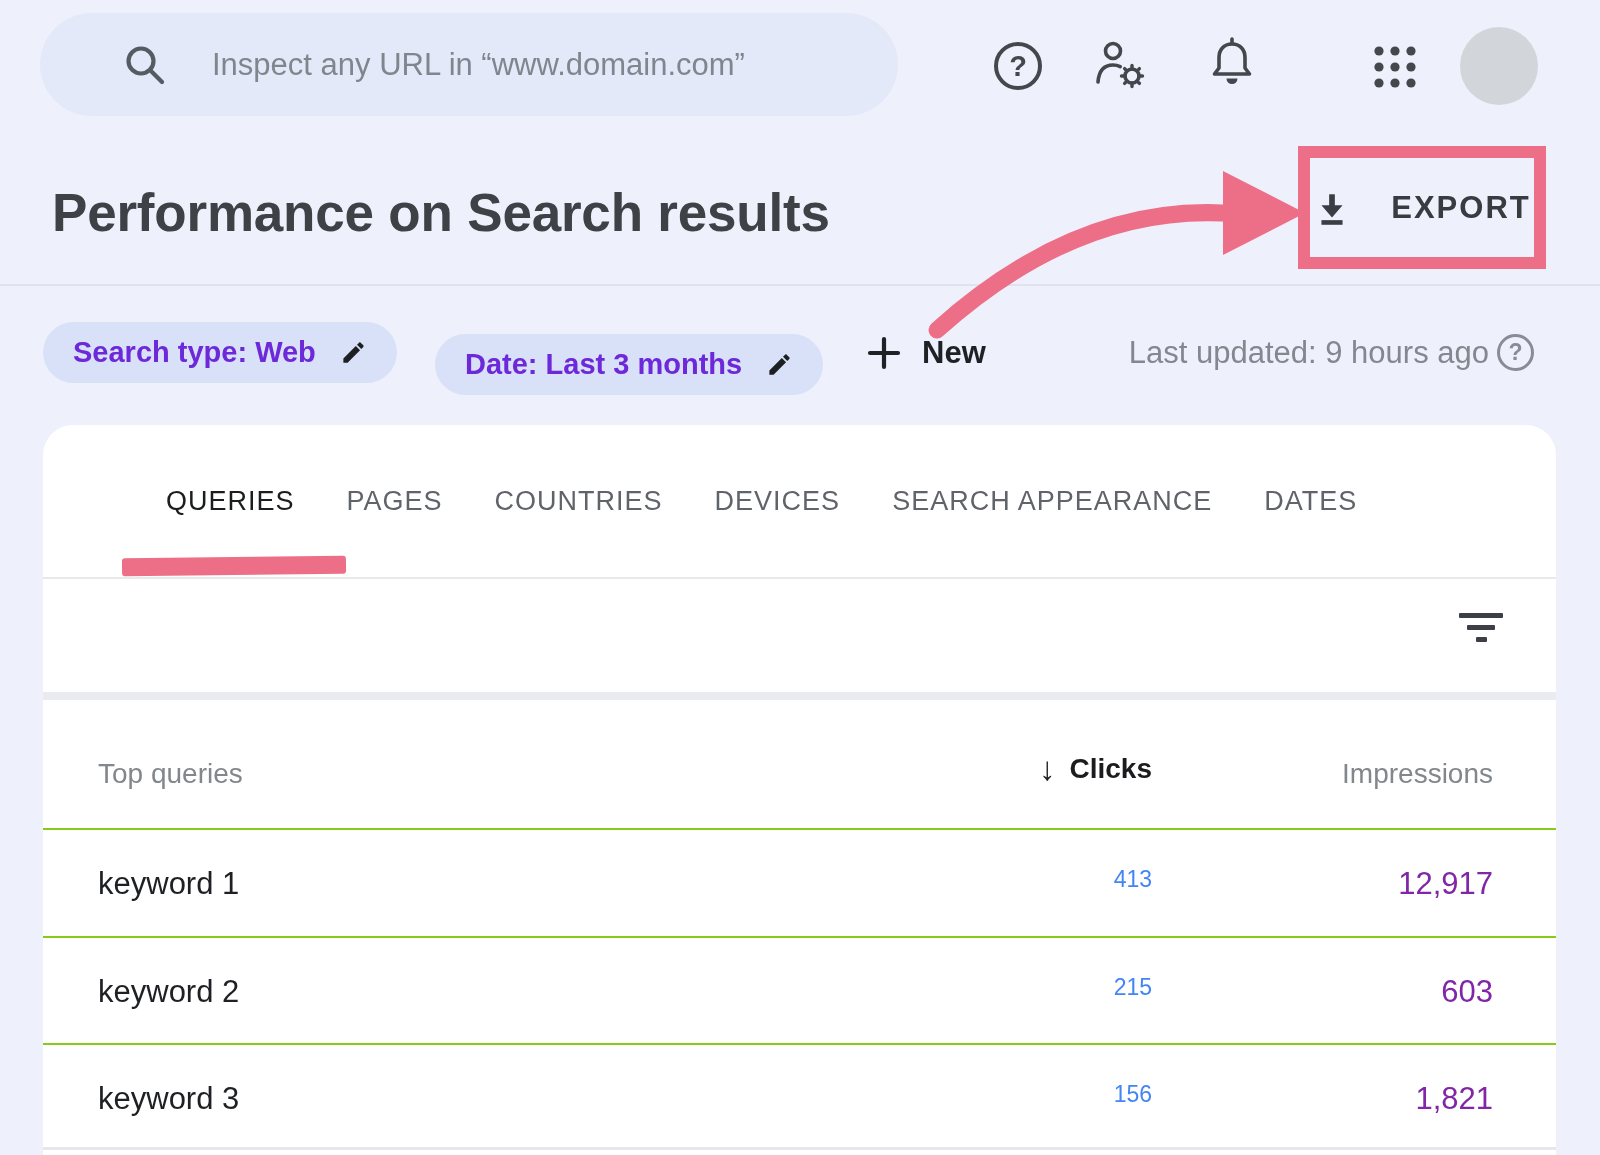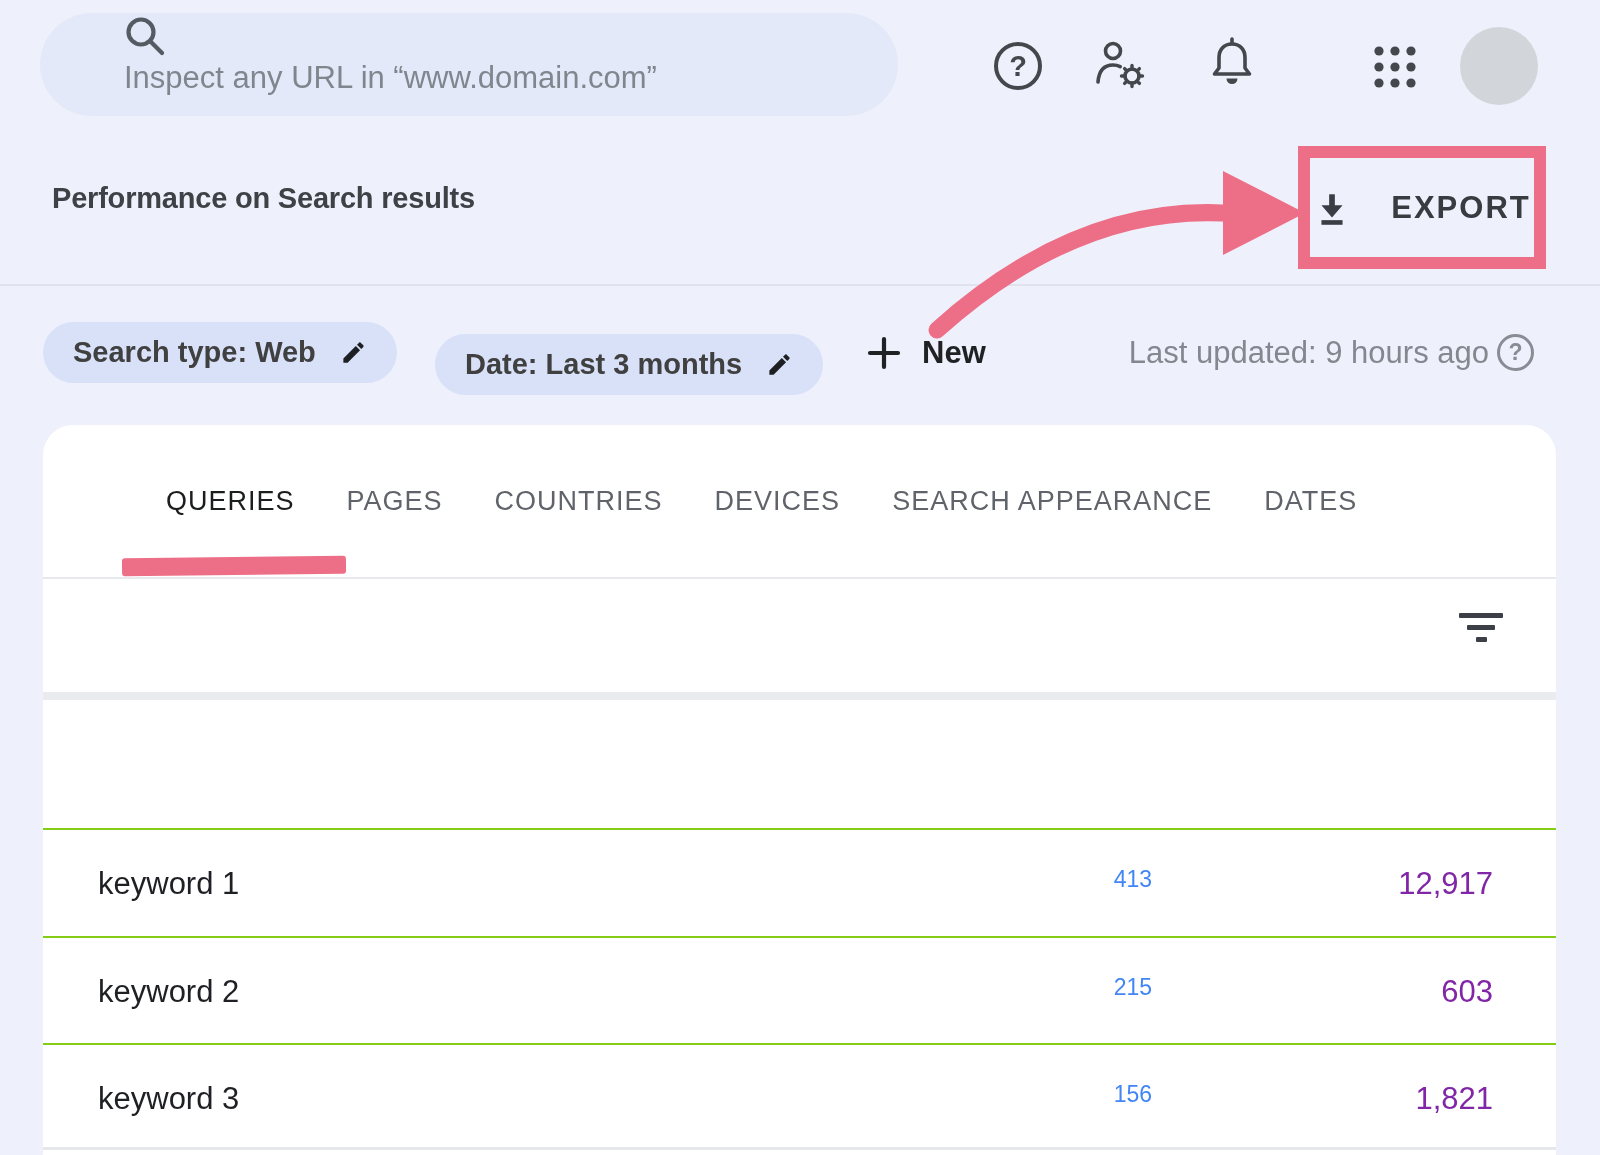--- a/index.html
+++ b/index.html
@@ -6,54 +6,54 @@
   .page {
     position:relative; width:1600px; height:1155px; overflow:hidden;
     background:var(--page-background,#eef1fb);
     font-family:"Liberation Sans", sans-serif;
     -webkit-font-smoothing:antialiased;
   }
   
   .search-pill {
     position:absolute; left:40px; top:13px; width:858px; height:103px;
     border-radius:52px; background:#e4e9f9;
-    display:flex; align-items:flex-start; padding-left:82px; box-sizing:border-box;flex-direction:column;
+    display:flex; align-items:center; padding-left:82px; box-sizing:border-box;
   }
   .search-icon { flex:0 0 auto; margin-right:42px; }
   .search-input {
     border:none; outline:none; background:transparent; width:620px;
     font-family:"Liberation Sans", sans-serif; font-size:31px; color:#5f6368;
   }
   .search-input::placeholder { color:#81868e; opacity:1; }
   .circle-q {
     box-sizing:border-box; border-radius:50%;
     display:flex; align-items:center; justify-content:center; font-weight:600;
   }
   .help-btn { position:absolute; left:994px; top:42px; width:48px; height:48px;
     border:4px solid #44474b; color:#44474b; font-size:29px; }
   .icon-abs { position:absolute; }
   .avatar { position:absolute; left:1460px; top:27px; width:78px; height:78px;
     border-radius:50%; background:#d2d5d9; }
   
-  .page-title { position:absolute; left:52px; top:182px; font-size:29px; font-weight:600;
+  .page-title { position:absolute; left:52px; top:182px; font-size:53px; font-weight:600;
     color:#3e4247; letter-spacing:-0.2px; }
   .header-divider { position:absolute; left:0; top:284px; width:1600px; height:2px; background:#e0e3ed; }
   .export-box {
     position:absolute; left:1298px; top:146px; width:248px; height:123px;
     border:12px solid var(--annotation-pink,#ed6f87); box-sizing:border-box;
     display:flex; align-items:center; justify-content:center; gap:40px;
   }
   .export-label { font-size:31px; font-weight:700; letter-spacing:2px; color:#383c41; }
   .annotation-arrow { position:absolute; left:895px; top:148px; }
   
   .chip {
     position:absolute; top:322px; height:61px; border-radius:31px;
     background:var(--chip-background,#d8e1f8);
     display:inline-flex; align-items:center; gap:24px; padding:0 30px;
-    font-size:29px; font-weight:600; color:#404040; box-sizing:border-box;
+    font-size:29px; font-weight:600; color:#6d28d9; box-sizing:border-box;
   }
   .chip-search { left:43px; }
   .chip-date { left:435px;margin-top:12px; }
   .new-btn { position:absolute; left:866px; top:322px; height:61px;
     display:flex; align-items:center; gap:20px; }
   .new-label { font-size:31px; font-weight:600; color:#1f2124; }
   .last-updated { position:absolute; right:66px; top:322px; height:61px;
     display:flex; align-items:center; gap:8px; font-size:31px; color:#83888f; }
   .info-q { width:37px; height:37px; border:3px solid #888d94; color:#888d94; font-size:23px; }
   
@@ -201,20 +201,28 @@
     <div class="tabs-divider"></div>
 
     <div class="filter-icon">
       <span class="fl1"></span>
         <span class="fl2"></span>
         <span class="fl3"></span>
     </div>
 
     <div class="thick-divider"></div>
 
+    <div class="thead">
+      <span class="th-query">Top queries</span>
+      <span class="th-clicks">
+        <span class="sort-arrow">↓</span>
+        <span class="th-clicks-label">Clicks</span>
+      </span>
+      <span class="th-impr">Impressions</span>
+    </div>
 
     <div class="trow r0">
       <span class="cell-query">keyword 1</span>
       <span class="cell-clicks">413</span>
       <span class="cell-impr">12,917</span>
     </div>
     <div class="trow r1">
       <span class="cell-query">keyword 2</span>
       <span class="cell-clicks">215</span>
       <span class="cell-impr">603</span>

